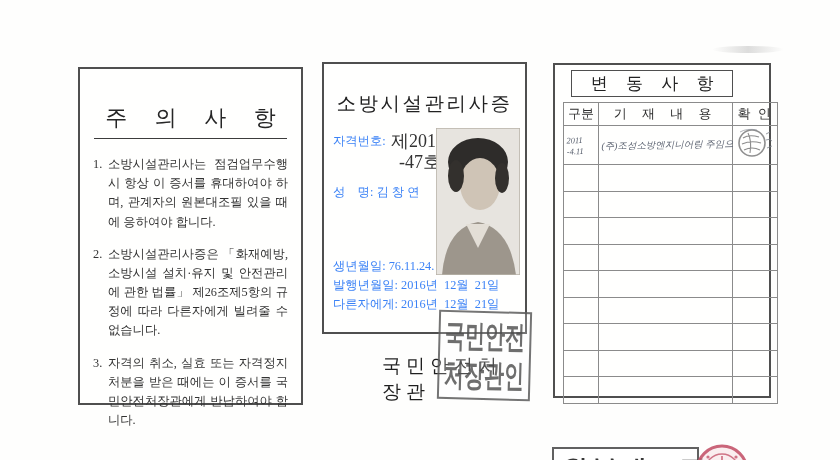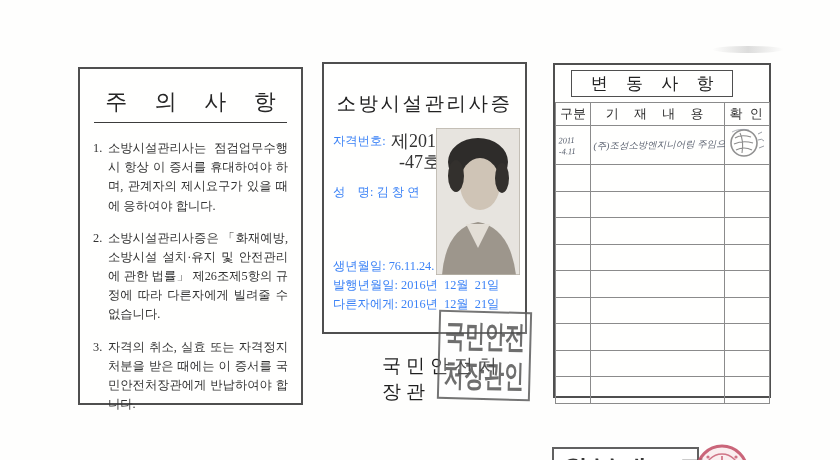--- a/index.html
+++ b/index.html
@@ -5,21 +5,21 @@
   * { margin:0; padding:0; box-sizing:border-box; }
   html,body { width:840px; height:460px; }
   body{
     position:relative; width:840px; height:460px; overflow:hidden;
     background:#fefefd; color:#2b2b2b;
     font-family:"Liberation Serif","DejaVu Serif",serif;
   }
   .panel{ position:absolute; background:#fffffe; border:2px solid #4f4f4f; }
 
   
-  #notice-panel{ left:78px; top:67px; width:225px; height:338px; padding:14px 13px; }
+  #notice-panel{ left:78px; top:67px; width:225px; height:338px; padding:30px 13px; }
   .notice-title-wrap{ text-align:center; margin-top:4px; }
   .notice-title{
     display:inline-block; font-size:22px; letter-spacing:11px; padding:0 0 5px 11px;
     border-bottom:1.5px solid #3c3c3c; color:#262626;
   }
   .notice-list{ margin-top:16px; }
   .notice-item{ display:flex; margin-bottom:13px; font-size:12.3px; line-height:1.56; color:#333; }
   .notice-num{ width:15px; flex:none; }
   .notice-text{ flex:1; text-align:justify; }
 
@@ -57,21 +57,21 @@
   }
 
   
   #changes-panel{ left:553px; top:63px; width:218px; height:335px; }
   .changes-title-box{
     position:absolute; left:16px; top:5px; width:162px; height:27px;
     border:1.5px solid #4f4f4f; text-align:center; line-height:25px;
     font-size:17px; letter-spacing:7px; padding-left:7px; color:#222;
   }
   .changes-table{
-    position:absolute; left:0; top:37px; width:100%; height:297px;
+    position:absolute; left:8px; top:37px; width:100%; height:297px;
     border-collapse:collapse; table-layout:fixed;border-radius:30px;
   }
   .changes-table td{ border:1px solid #8b8b8b; padding:0 2px; vertical-align:middle; }
   .col-gubun{ width:35px; } .col-content{ width:134px; } .col-confirm{ width:45px; }
   .thead td{ text-align:center; font-size:13px; color:#2e2e2e; height:23px; }
   .th-content{ letter-spacing:6px; }
   .th-confirm{ letter-spacing:2px; }
   .entry-row{ height:35px; }
   .hand{
     font-style:italic; color:#5b6270;
@@ -100,21 +100,21 @@
 
 <div class="smudge"></div>
 
 <div class="panel" id="notice-panel">
   <div class="notice-title-wrap">
     <span class="notice-title">주 의 사 항</span>
   </div>
   <div class="notice-list">
     <div class="notice-item">
       <span class="notice-num">1.</span>
-      <span class="notice-text">소방시설관리사는 점검업무수행시 항상 이 증서를 휴대하여야 하며, 관계자의 제시요구가 있을 때에 응하여야 합니다.</span>
+      <span class="notice-text">소방시설관리사는 점검업무수행시 항상 이 증서를 휴대하여야 하며, 관계자의 원본대조필 있을 때에 응하여야 합니다.</span>
     </div>
     <div class="notice-item">
       <span class="notice-num">2.</span>
       <span class="notice-text">소방시설관리사증은 「화재예방, 소방시설 설치·유지 및 안전관리에 관한 법률」 제26조제5항의 규정에 따라 다른자에게 빌려줄 수 없습니다.</span>
     </div>
     <div class="notice-item">
       <span class="notice-num">3.</span>
       <span class="notice-text">자격의 취소, 실효 또는 자격정지 처분을 받은 때에는 이 증서를 국민안전처장관에게 반납하여야 합니다.</span>
     </div>
   </div>

